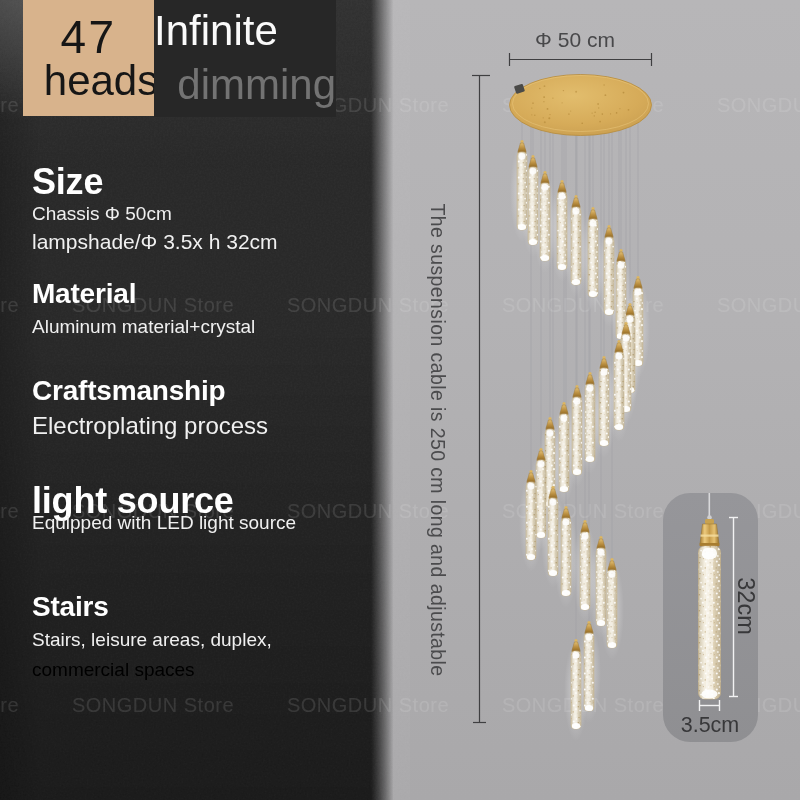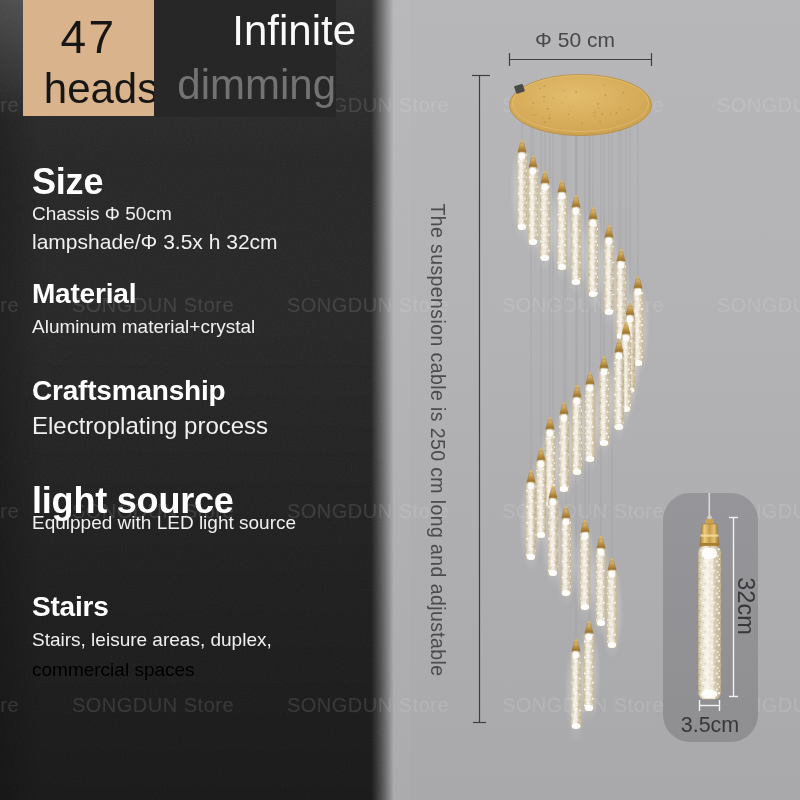--- a/index.html
+++ b/index.html
@@ -52,25 +52,25 @@
 <text x="368" y="712" text-anchor="middle">SONGDUN Store</text>
 <text x="583" y="712" text-anchor="middle">SONGDUN Store</text>
 <text x="798" y="712" text-anchor="middle">SONGDUN Store</text>
 </g>
 </svg>
 
 <div class="abs" style="left:23px;top:0;width:131px;height:116px;background:#d8b38c;"></div>
 
 <div class="abs" style="left:23px;top:14px;width:131px;text-align:center;font-size:46px;color:#161616;line-height:46px;letter-spacing:2.5px;">47</div>
 
-<div class="abs" style="left:23px;top:68px;width:156px;text-align:center;font-size:42px;color:#161616;line-height:42px;">heads</div>
+<div class="abs" style="left:23px;top:60px;width:156px;text-align:center;font-size:42px;color:#161616;line-height:42px;">heads</div>
 
 <div class="abs" style="left:154px;top:0;width:182px;height:117px;background:#272727;"></div>
 
-<div class="abs" style="left:154px;top:8px;width:182px;text-align:right;font-size:42px;color:#fafafa;line-height:46px;padding-left:20px;">Infinite</div>
+<div class="abs" style="left:154px;top:8px;width:182px;text-align:left;font-size:42px;color:#fafafa;line-height:46px;">Infinite</div>
 
 <div class="abs" style="left:154px;top:62px;width:182px;text-align:right;font-size:42px;color:#737373;line-height:46px;">dimming</div>
 
 <div class="abs" style="left:32px;top:161px;font-size:36px;font-weight:bold;color:#ffffff;letter-spacing:-0.2px;">Size</div>
 
 <div class="abs" style="left:32px;top:203px;font-size:19px;color:#f0f0f0;">Chassis Φ 50cm</div>
 
 <div class="abs" style="left:32px;top:230px;font-size:21px;color:#f0f0f0;">lampshade/Φ 3.5x h 32cm</div>
 
 <div class="abs" style="left:32px;top:278px;font-size:28px;font-weight:bold;color:#ffffff;letter-spacing:-0.2px;">Material</div>

